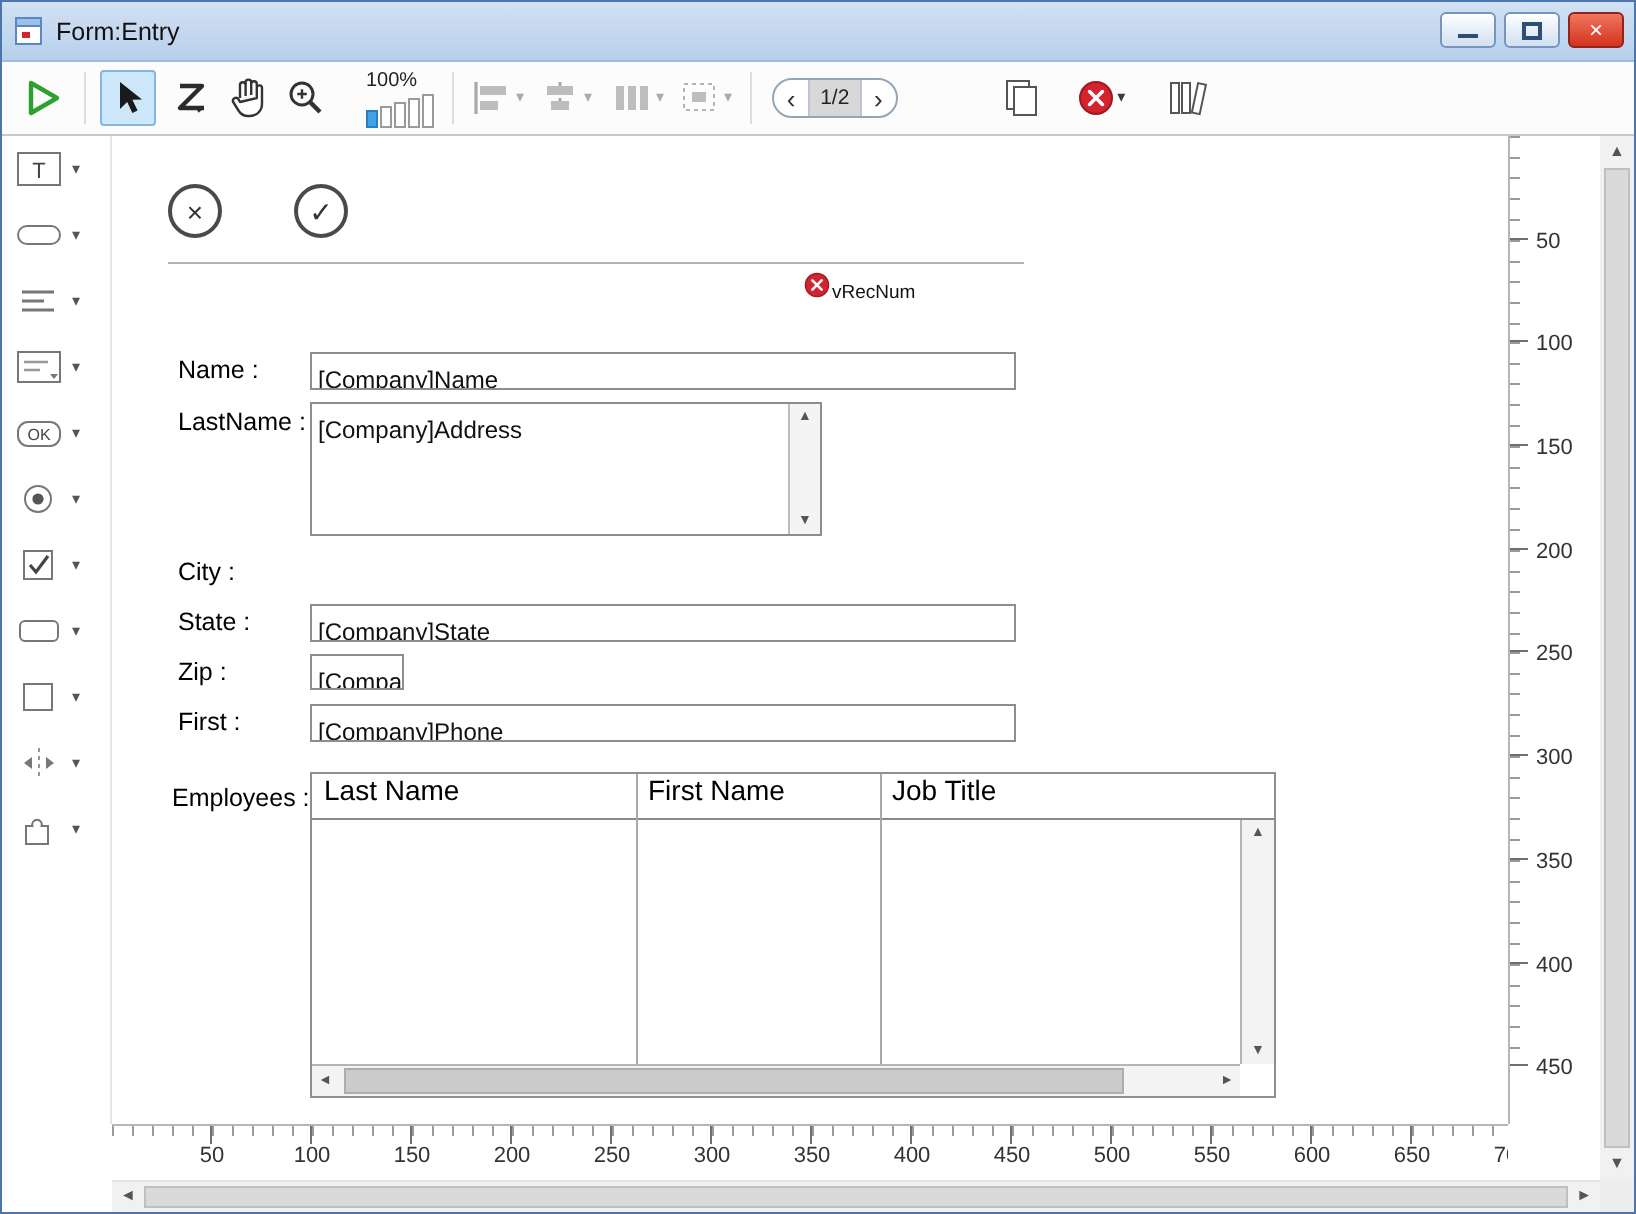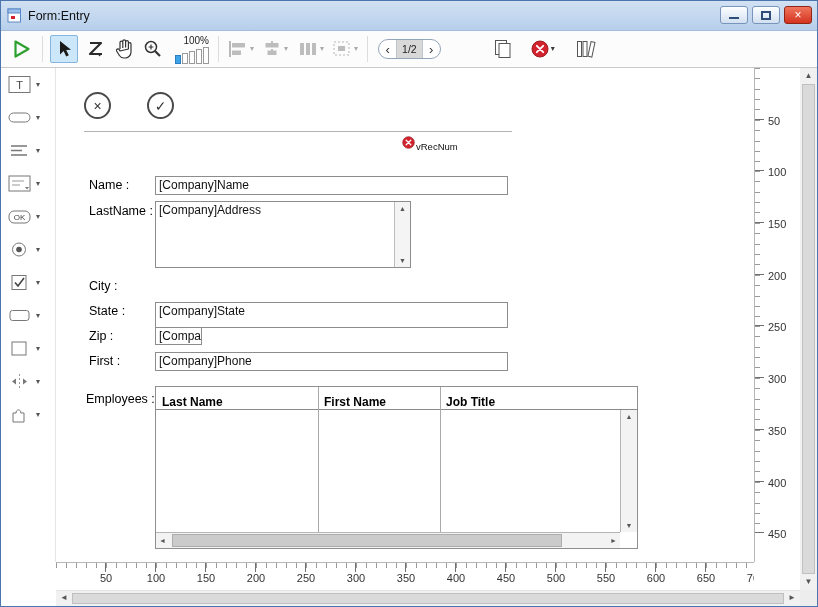--- a/index.html
+++ b/index.html
@@ -17,49 +17,49 @@
   .min-glyph{width:10px;height:2px;background:#2e4d77;margin-top:6px}
   .max-glyph{width:10px;height:9px;border:2px solid #2e4d77;background:transparent}
 
   
   .toolbar{position:absolute;left:0;right:0;top:30px;height:37px;background:#fcfcfc;border-bottom:1px solid #c9c9c9;display:flex;align-items:center}
   .tsep{width:1px;height:26px;background:#ddd;margin-left:9px;flex:0 0 1px}
   .tool{display:flex;align-items:center;justify-content:center;flex:0 0 auto}
   .sel-box{width:28px;height:28px;background:#cde7fa;border:1px solid #84b6df;border-radius:2px}
   .caret{font-size:8px;color:#3a3a3a;margin-left:2px;line-height:1}
   .caret.dis{color:#ababab}
-  .zoomw{display:flex;flex-direction:column;align-items:flex-end;margin-left:11px}
+  .zoomw{display:flex;flex-direction:column;align-items:flex-start;margin-left:19px}
   .zoom-label{font-size:10px;color:#222;margin-bottom:1px}
   .zoom-bars{display:flex;align-items:flex-end;gap:1px}
   .zb{width:6px;border:1px solid #9a9a9a;background:#fff}
   .zb.f{background:#3fa3e8;border-color:#2a7fc0}
   .pagenav{display:flex;align-items:center;height:20px;border:1px solid #93a5ba;border-radius:10px;overflow:hidden;margin-left:10px;background:#fff}
   .pn-btn{width:17px;text-align:center;font-size:13px;color:#333;line-height:17px}
   .pn-display{background:#d8d8d8;border-left:1px solid #bcc6d2;border-right:1px solid #bcc6d2;font-size:10.5px;line-height:18px;padding:0 5px;color:#222}
 
   
   .sidebar{position:absolute;left:0;top:67px;width:55px;height:494px;background:#fff;border-right:1px solid #e5e5e5}
   .sb-item{height:33px;display:flex;align-items:center;padding-left:7px}
   .sb-caret{margin-left:4px;font-size:8px;color:#555;line-height:1}
 
   
   .canvas{position:absolute;left:55px;top:67px;width:698px;height:494px;background:#fff;overflow:hidden}
   .cbtn{position:absolute;width:27px;height:27px;border:2px solid #4a4a4a;border-radius:50%;display:flex;align-items:center;justify-content:center;font-size:14px;color:#333;background:#fff}
   .hline{position:absolute;left:28px;top:63px;width:428px;height:1px;background:#b3b3b3}
   .recnum{position:absolute;left:346px;top:68px;display:flex;align-items:flex-start}
   .recnum-label{font-size:9.5px;color:#111;margin-left:1px;margin-top:5px}
   .fld-label{position:absolute;font-size:12.5px;color:#000;white-space:nowrap}
-  .fld-input{position:absolute;border:1px solid #8d8d8d;background:#fff;font-size:12px;color:#111;padding:1px 3px;overflow:hidden;white-space:nowrap}
+  .fld-input{position:absolute;border:1px solid #8d8d8d;background:#fff;font-size:12px;color:#111;padding:6px 3px;overflow:hidden;white-space:nowrap}
   .addr{white-space:normal}
   .addr-sb{position:absolute;right:0;top:0;bottom:0;width:16px;border-left:1px solid #bdbdbd;background:#f4f4f4}
   .mini-ar{position:absolute;left:0;right:0;text-align:center;font-size:7px;color:#555;line-height:1}
 
   
   .table{position:absolute;left:99px;top:318px;width:483px;height:163px;border:1px solid #8f8f8f;background:#fff}
-  .tbl-header{display:flex;height:23px;border-bottom:1px solid #8a8a8a;font-weight:bold;font-size:12px;align-items:flex-end;color:#000}
+  .tbl-header{display:flex;height:23px;border-bottom:1px solid #8a8a8a;font-weight:normal;font-size:14px;align-items:flex-start;color:#000}
   .cw1{width:162px;flex:0 0 162px}.cw2{width:122px;flex:0 0 122px}.cw3{flex:1}
   .tcell{padding-left:6px;overflow:hidden;white-space:nowrap}
   .tbl-body{position:absolute;left:0;right:17px;top:23px;bottom:16px;overflow:hidden}
   .tbl-row{display:flex;height:20px;border-bottom:1px solid #c6c6c6;font-size:12px;align-items:center;color:#111}
   .tbl-empty{height:17.3px;border-bottom:1px solid #c6c6c6}
   .tbl-vline{position:absolute;top:0;bottom:16px;width:1px;background:#a9a9a9}
   .tbl-vscroll{position:absolute;right:0;top:23px;bottom:16px;width:17px;border-left:1px solid #b5b5b5;background:#f3f3f3}
   .tbl-hscroll{position:absolute;left:0;right:17px;bottom:0;height:16px;border-top:1px solid #b5b5b5;background:#f3f3f3}
   .sb-ar{position:absolute;font-size:7px;color:#555;line-height:1}
   .tbl-hthumb{position:absolute;left:16px;top:1px;bottom:1px;width:390px;background:#cbcbcb;border:1px solid #adadad}
@@ -319,21 +319,21 @@
       <span>[Company]Address</span>
       <div class="addr-sb">
         <span class="mini-ar" style="top:3px">▲</span>
         <span class="mini-ar" style="bottom:3px">▼</span>
       </div>
     </div>
 
     <div class="fld-label" style="left:33px;top:211px">City :</div>
 
     <div class="fld-label" style="left:33px;top:236px">State :</div>
-    <div class="fld-input" style="left:99px;top:234px;width:353px;height:26px">[Company]State</div>
+    <div class="fld-input" style="left:99px;top:234px;width:353px;height:19px">[Company]State</div>
 
     <div class="fld-label" style="left:33px;top:261px">Zip :</div>
     <div class="fld-input" style="left:99px;top:259px;width:47px;height:18px">[Compa</div>
 
     <div class="fld-label" style="left:33px;top:286px">First :</div>
     <div class="fld-input" style="left:99px;top:284px;width:353px;height:19px">[Company]Phone</div>
 
     <div class="fld-label" style="left:30px;top:324px">Employees :</div>
     <div class="table">
       <div class="tbl-header">

